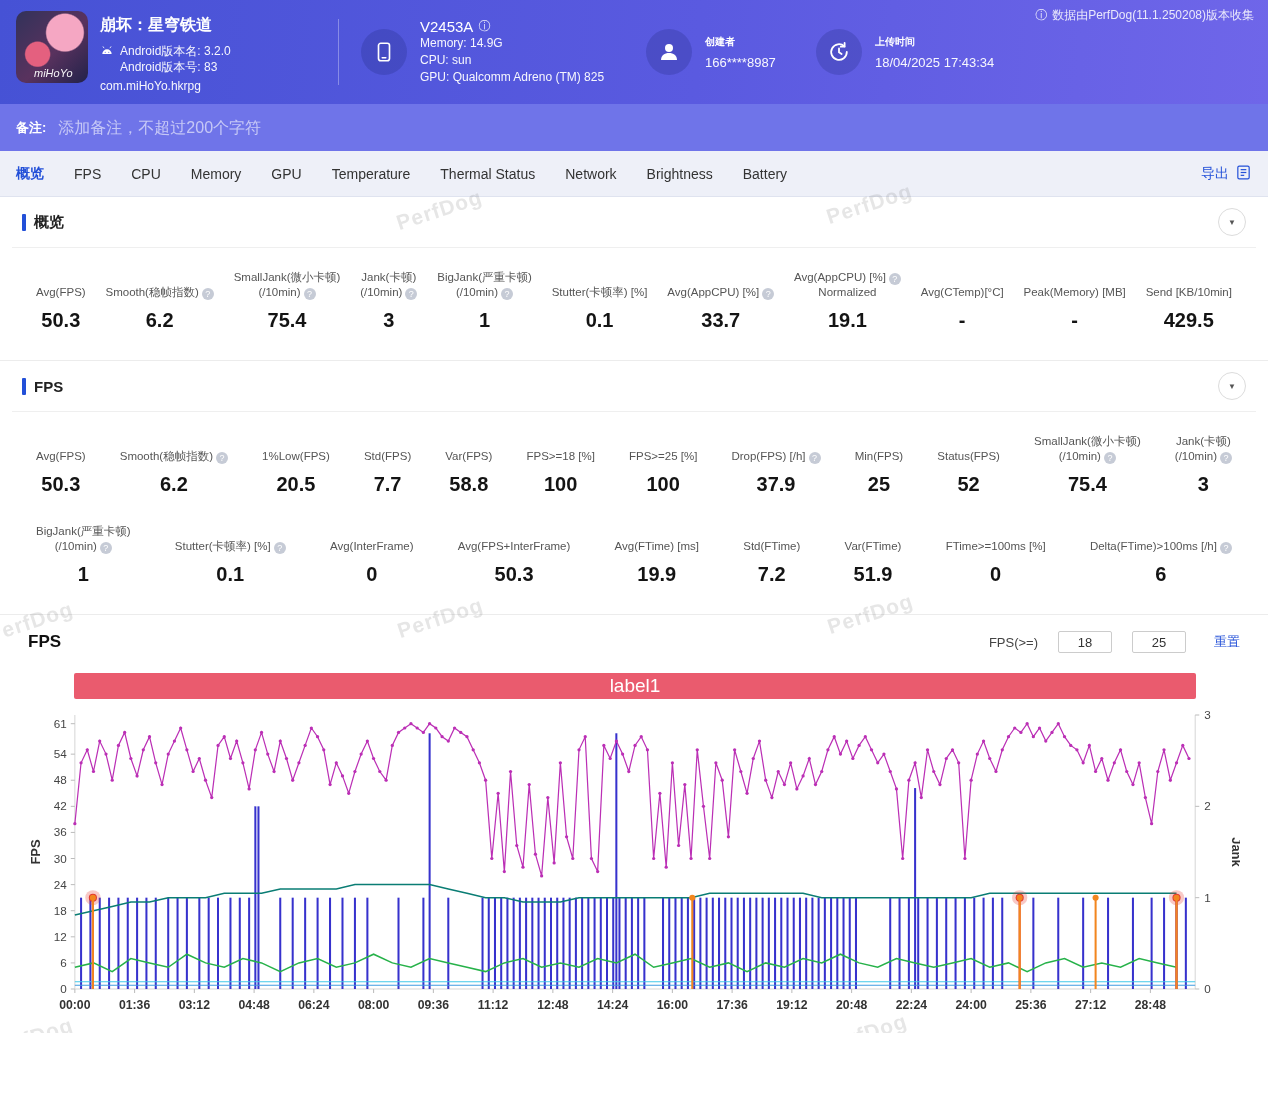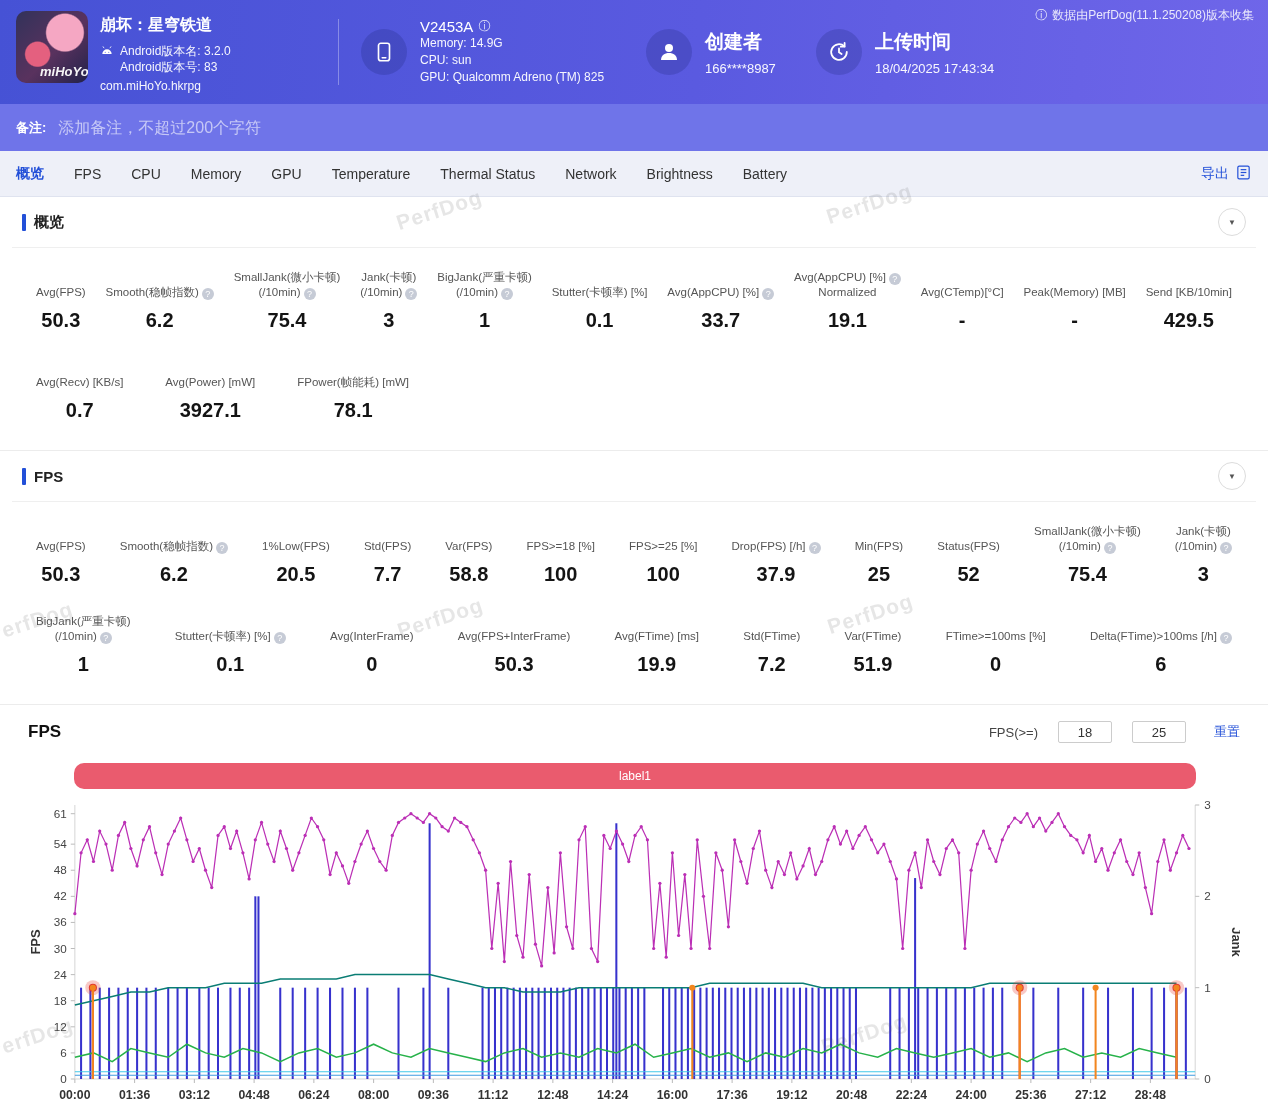--- a/index.html
+++ b/index.html
@@ -6,33 +6,33 @@
   html,body{margin:0;padding:0}
   body{width:1268px;background:#fff;color:#222;font-family:"Liberation Sans","DejaVu Sans",sans-serif;position:relative;overflow-x:hidden}
   
   .hdr{height:104px;background:linear-gradient(95deg,#4652d5,#5a5ae0 55%,#6f66e9);display:flex;align-items:center;padding:0 16px;box-sizing:border-box;position:relative;color:#fff}
   .hdr-note{position:absolute;top:7px;right:14px;font-size:12px;color:rgba(255,255,255,.85);display:flex;gap:5px;align-items:center}
   .game{display:flex;gap:12px;width:300px;flex-shrink:0}
   .avatar{width:72px;height:72px;border-radius:10px;flex-shrink:0;position:relative;overflow:hidden;
     background:radial-gradient(circle at 68% 30%,#f5a7c3 0 26%,rgba(0,0,0,0) 28%),
                radial-gradient(circle at 30% 60%,#e4607f 0 18%,rgba(0,0,0,0) 20%),
                linear-gradient(135deg,#32325a,#59325e 55%,#22224a)}
-  .avatar .mh{position:absolute;bottom:4px;left:24px;font-size:13px;font-style:italic;font-weight:700;color:#fff;opacity:.95}
+  .avatar .mh{position:absolute;bottom:4px;left:18px;font-size:11px;font-style:italic;font-weight:400;color:#fff;opacity:.95}
   .game-title{font-size:16px;font-weight:700;margin:4px 0 7px}
   .game-sub{display:flex;gap:6px;font-size:12px;color:rgba(255,255,255,.95)}
   .android-lines div{line-height:16px}
   .pkg{font-size:12px;margin-top:4px;color:rgba(255,255,255,.95)}
   .vdiv{width:1px;height:66px;background:rgba(255,255,255,.32);margin:0 22px;flex-shrink:0}
   .hblock{display:flex;align-items:center;gap:13px;flex-shrink:0}
   .hicon{width:46px;height:46px;border-radius:50%;background:rgba(10,20,90,.18);display:flex;align-items:center;justify-content:center;flex-shrink:0}
   .dev{width:268px}
   .dev-name{font-size:15px;font-weight:400;display:flex;gap:5px}
   .dev-line{font-size:12px;line-height:17px;color:rgba(255,255,255,.95)}
   .meta{width:170px}
-  .meta .ml{font-size:19px;font-weight:700;margin-bottom:6px}
+  .meta .ml{font-size:10px;font-weight:700;margin-bottom:6px}
   .meta .mv{font-size:13px;color:rgba(255,255,255,.95)}
   .iinfo{font-size:12px;color:rgba(255,255,255,.85);font-style:normal}
   
   .remark{height:37px;background:#6f74e9;display:flex;align-items:center;padding:5px 16px;gap:10px}
   .remark .rl{color:#fff;font-size:13px;font-weight:700}
   .remark input{background:transparent;border:none;outline:none;color:#fff;font-size:16px;width:420px}
   .remark input::placeholder{color:rgba(255,255,255,.6)}
   
   .tabs{height:45px;background:#eef0f8;border-bottom:1px solid #dfe3ef;display:flex;align-items:center;padding:0 16px;gap:30px}
   .tab{font-size:14px;color:#333;cursor:pointer;white-space:nowrap}
@@ -53,21 +53,21 @@
   .lbls{min-height:30px;display:flex;flex-direction:column;justify-content:flex-end;font-size:11.5px;color:#555;line-height:15px;white-space:nowrap}
   .help{display:inline-block;width:12px;height:12px;border-radius:50%;background:#c6cbd6;color:#fff;font-size:9px;line-height:12px;text-align:center;margin-left:3px;vertical-align:-1px}
   .val{font-size:20px;font-weight:700;color:#141414;margin-top:9px}
   
   .chart-sec{padding:6px 28px 8px;position:relative}
   .chart-head{display:flex;align-items:center;height:42px}
   .chart-title{font-size:17px;font-weight:700;color:#111}
   .chart-controls{margin-left:auto;display:flex;align-items:center;gap:20px;font-size:13px;color:#444}
   .thr{width:54px;height:22px;border:1px solid #ccc;border-radius:2px;text-align:center;font-size:13px;color:#333;outline:none;box-sizing:border-box}
   .reset{color:#2350d8;margin-left:8px;cursor:pointer;font-size:13px}
-  .banner{margin:10px 44px 0 46px;height:26px;background:#ea5b6e;color:#fff;font-size:12px;display:flex;align-items:center;justify-content:center;border-radius:10px}
+  .banner{margin:10px 44px 0 46px;height:26px;background:#ea5b6e;color:#fff;font-size:19px;display:flex;align-items:center;justify-content:center;border-radius:2px}
   #fps-chart-svg{display:block;width:100%;height:322px;margin-top:4px}
   
   .wm{position:absolute;font-size:21px;font-weight:600;color:rgba(90,90,90,.15);transform:rotate(-18deg);pointer-events:none;z-index:6;letter-spacing:1px}
 </style>
 </head>
 <body>
 
 <div class="hdr">
   <div class="hdr-note">
     <span>ⓘ</span>
@@ -253,40 +253,20 @@
           <div class="lbls">
             <div>Peak(Memory) [MB]</div>
           </div>
           <div class="val">-</div>
         </div>
         <div class="stat">
           <div class="lbls">
             <div>Send [KB/10min]</div>
           </div>
           <div class="val">429.5</div>
-        </div>
-      </div>
-      <div class="stat-row plain">
-        <div class="stat">
-          <div class="lbls">
-            <div>Avg(Recv) [KB/s]</div>
-          </div>
-          <div class="val">0.7</div>
-        </div>
-        <div class="stat">
-          <div class="lbls">
-            <div>Avg(Power) [mW]</div>
-          </div>
-          <div class="val">3927.1</div>
-        </div>
-        <div class="stat">
-          <div class="lbls">
-            <div>FPower(帧能耗) [mW]</div>
-          </div>
-          <div class="val">78.1</div>
         </div>
       </div>
     </div>
 </div>
 
 <div class="section">
   <div class="sec-head">
     <div class="accent"></div>
     <div class="sec-title">FPS</div>
     <div class="collapse">

